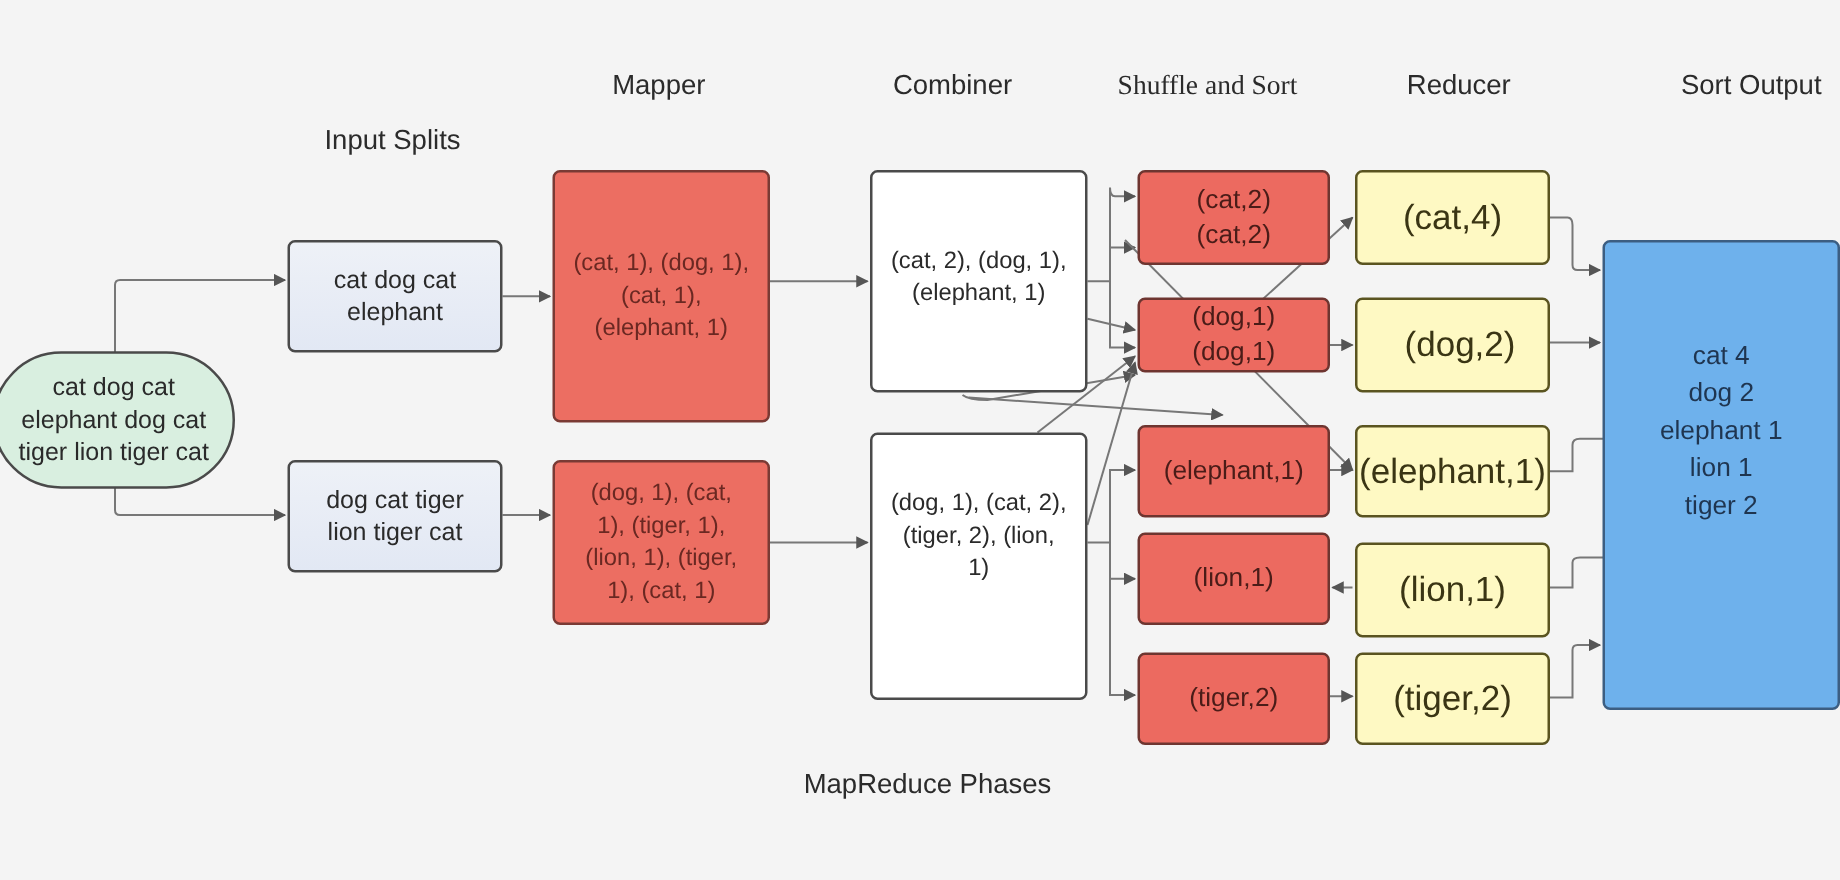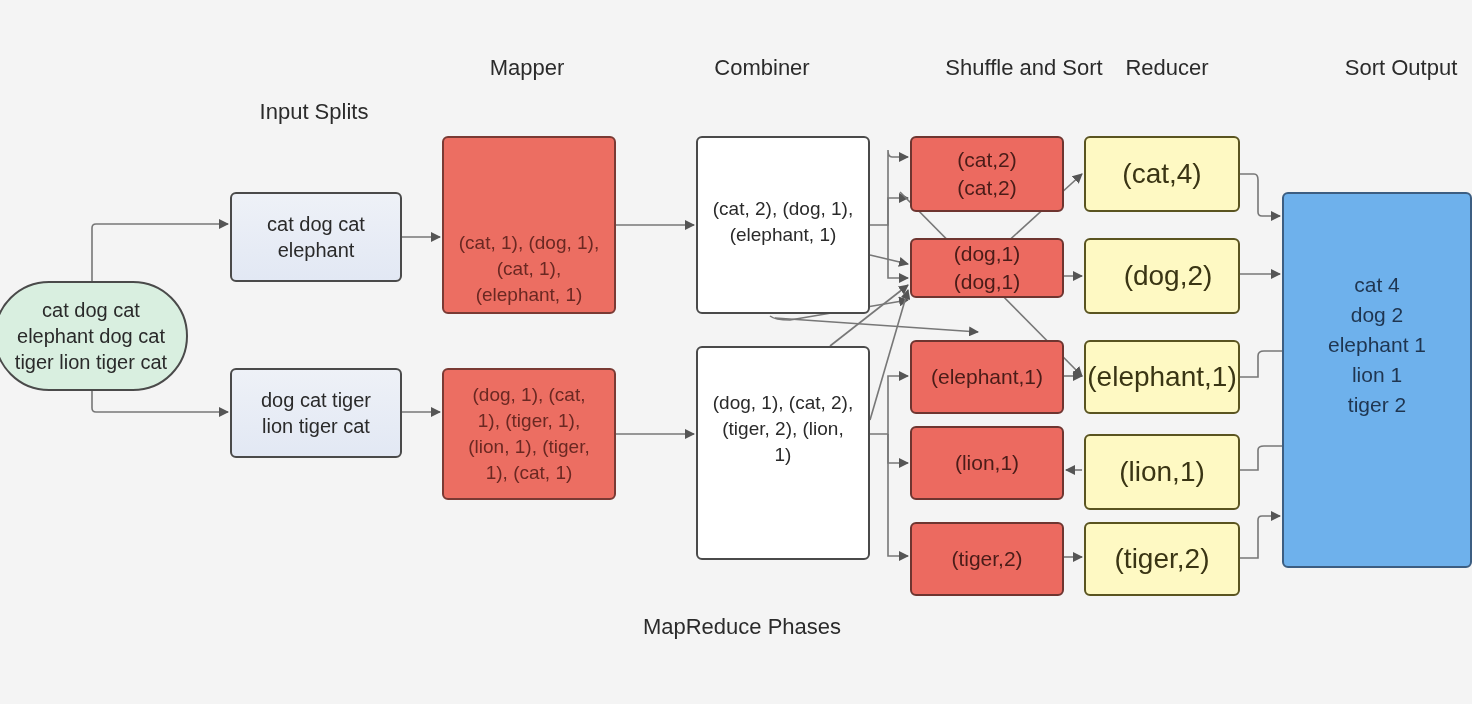--- a/index.html
+++ b/index.html
@@ -74,41 +74,41 @@
     <path d="M1240,274 H1280" marker-end="url(#arr)"></path>
     <path d="M1240,377 H1258 V356 Q1258,351 1264,351 H1292" marker-end="url(#arr)"></path>
     <path d="M1240,470 H1258 V450 Q1258,446 1264,446 H1292" marker-end="url(#arr)"></path>
     <path d="M1240,558 H1258 V520 Q1258,516 1262,516 H1280" marker-end="url(#arr)"></path>
   </g>
 </svg>
 
 <div class="label" style="left:314px;top:99px;">Input Splits</div>
 <div class="label" style="left:527px;top:55px;">Mapper</div>
 <div class="label" style="left:762px;top:55px;">Combiner</div>
-<div class="label" style="left:1024px;top:55px;">Shuffle and Sort</div>
+<div class="label" style="left:966px;top:55px;font-family:Liberation Serif, serif;">Shuffle and Sort</div>
 <div class="label" style="left:1167px;top:55px;">Reducer</div>
 <div class="label" style="left:1401px;top:55px;">Sort Output</div>
 <div class="label" style="left:742px;top:614px;">MapReduce Phases</div>
 
 <div class="node input" style="left:-6px;top:281px;width:194px;height:110px;">
   <span>cat dog cat
 elephant dog cat
 tiger lion tiger cat</span>
 </div>
 
 <div class="node split" style="left:230px;top:192px;width:172px;height:90px;">
   <span>cat dog cat
 elephant</span>
 </div>
 <div class="node split" style="left:230px;top:368px;width:172px;height:90px;">
   <span>dog cat tiger
 lion tiger cat</span>
 </div>
 
-<div class="node mapper" style="left:442px;top:136px;width:174px;height:178px;align-items:flex-end;">
+<div class="node mapper" style="left:442px;top:136px;width:174px;height:202px;">
   <span>(cat, 1), (dog, 1),
 (cat, 1),
 (elephant, 1)</span>
 </div>
 <div class="node mapper" style="left:442px;top:368px;width:174px;height:132px;">
   <span>(dog, 1), (cat,
 1), (tiger, 1),
 (lion, 1), (tiger,
 1), (cat, 1)</span>
 </div>

